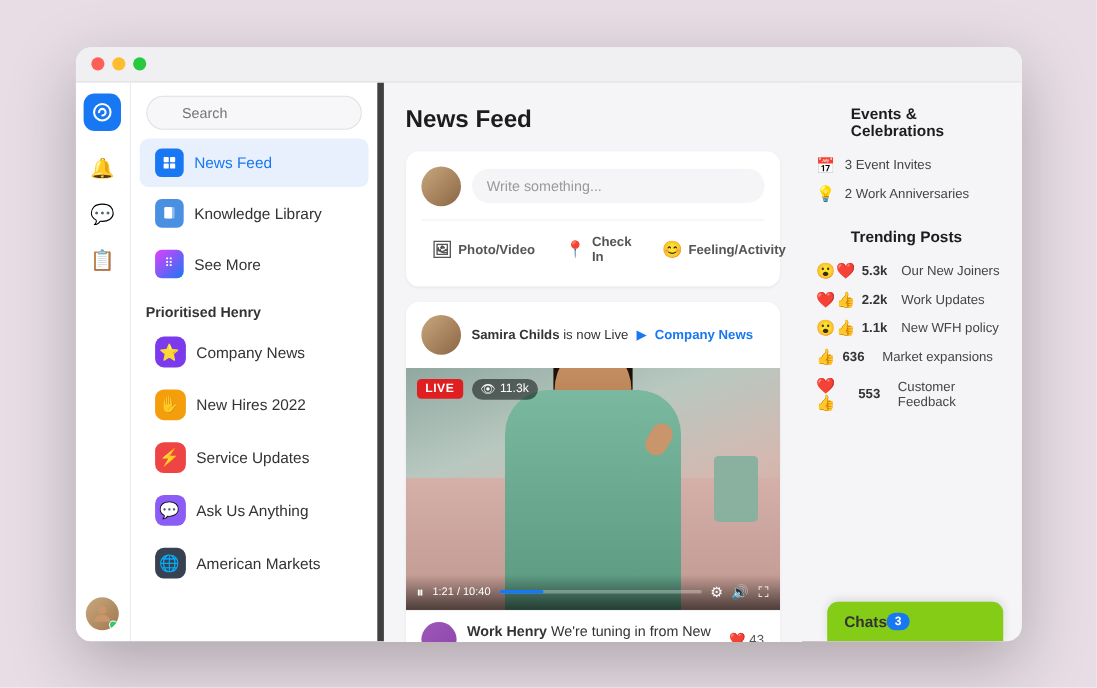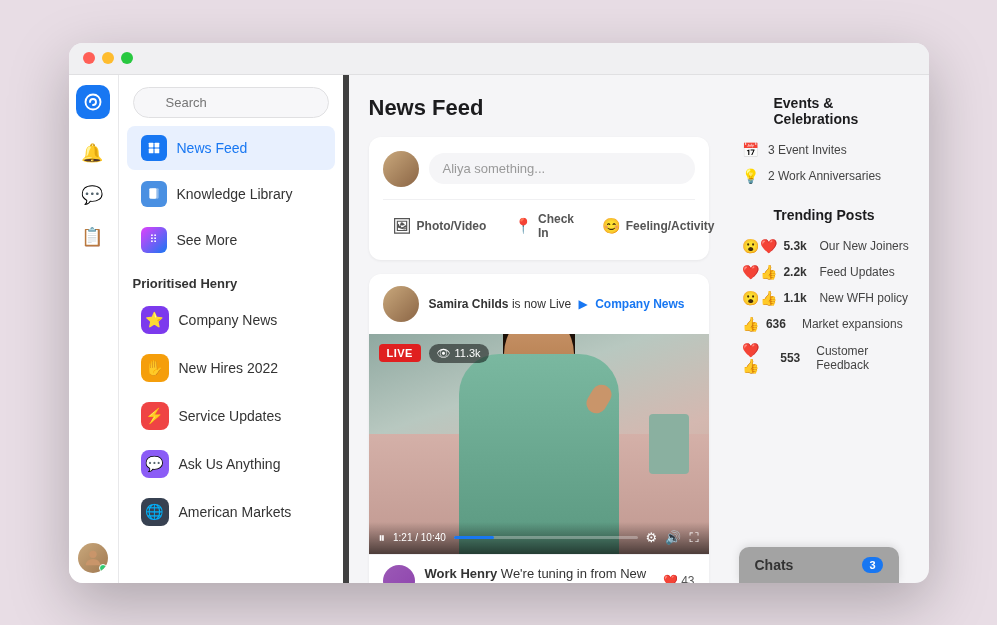--- a/index.html
+++ b/index.html
@@ -438,28 +438,27 @@
       padding: 5px 0;
       font-size: 12px;
       color: #444;
     }
     .trend-ico { font-size: 14px; }
     .trend-count { font-weight: 700; color: #333; font-size: 12px; min-width: 30px; }
     
     .chats-bar {
       position: absolute;
       bottom: 0;
-      right: 30px;
-      background: #a3a3a3;
+      right: 17px;
+      background: #84cc16;
       border-radius: 10px 10px 0 0;
       box-shadow: 0 -2px 8px rgba(0,0,0,0.1);
       padding: 10px 16px;
       display: flex;
       align-items: center;
-      justify-content: space-between;
       width: 160px;
       font-size: 14px;
       font-weight: 600;
       color: #333;
     }
     .chats-count {
       background: #1877f2;
       color: white;
       font-size: 11px;
       font-weight: 700;
@@ -562,21 +561,21 @@
         <span>American Markets</span>
       </div>
     </div>
 
     <div class="main-content">
       <div class="page-title">News Feed</div>
 
       <div class="post-box">
         <div class="post-input-row">
           <div class="post-avatar"></div>
-          <div class="post-input-fake">Aliya something...</div>
+          <div class="post-input-fake">Write something...</div>
         </div>
         <div class="post-actions">
           <div class="post-action-btn">
             <span class="btn-ico">🖼</span>
             <span>Photo/Video</span>
           </div>
           <div class="post-action-btn">
             <span class="btn-ico">📍</span>
             <span>Check In</span>
           </div>
@@ -665,21 +664,21 @@
           <div class="right-section-title">Trending Posts</div>
 
           <div class="trending-item">
             <span class="trend-ico">😮❤️</span>
             <span class="trend-count">5.3k</span>
             <span>Our New Joiners</span>
           </div>
           <div class="trending-item">
             <span class="trend-ico">❤️👍</span>
             <span class="trend-count">2.2k</span>
-            <span>Feed Updates</span>
+            <span>Work Updates</span>
           </div>
           <div class="trending-item">
             <span class="trend-ico">😮👍</span>
             <span class="trend-count">1.1k</span>
             <span>New WFH policy</span>
           </div>
           <div class="trending-item">
             <span class="trend-ico">👍</span>
             <span class="trend-count">636</span>
             <span>Market expansions</span>

